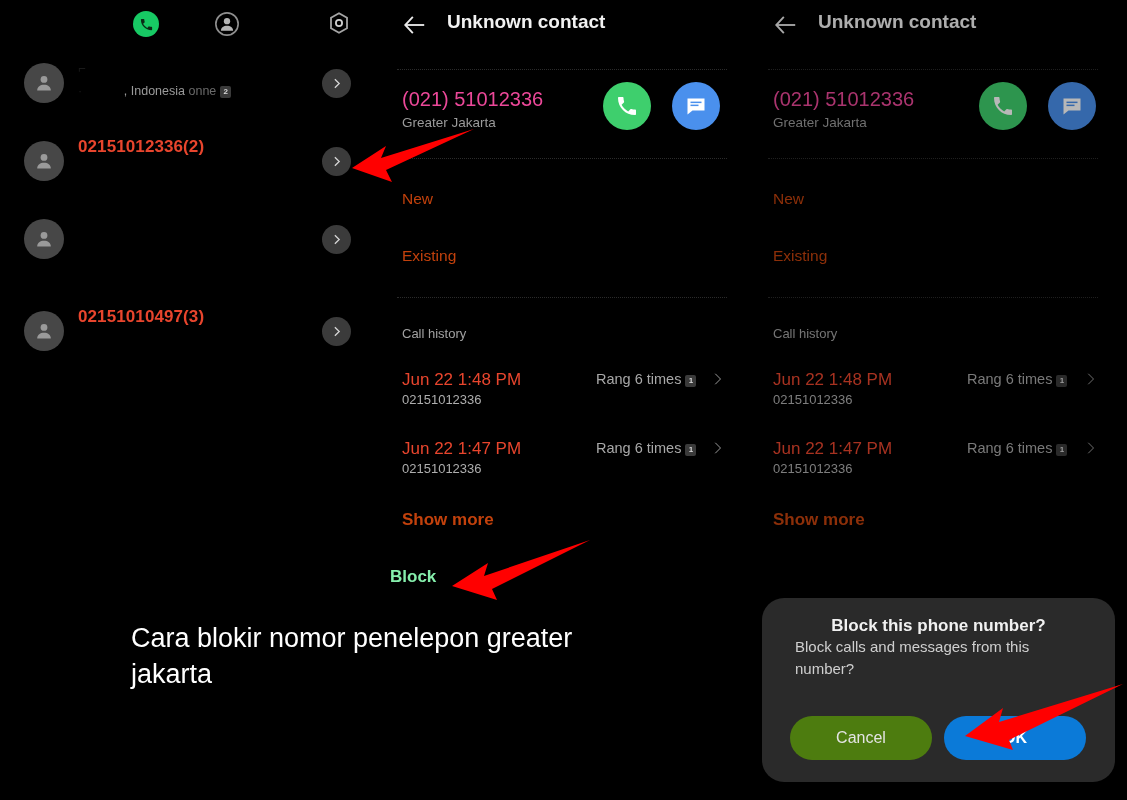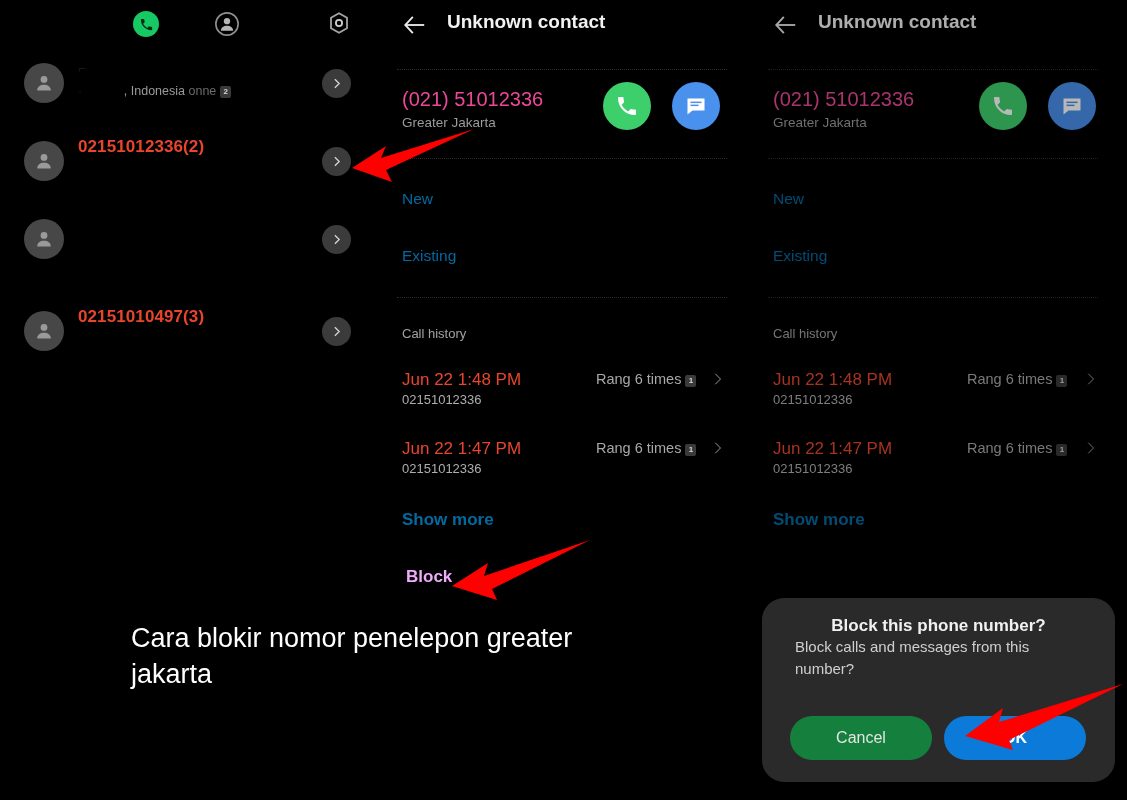--- a/index.html
+++ b/index.html
@@ -102,21 +102,21 @@
 
   .act-btn {
     position: absolute; width: 48px; height: 48px; border-radius: 50%;
     display:flex; align-items:center; justify-content:center;
   }
   .act-call { background: #3ecf6d; }
   .act-msg  { background: #4a90ed; }
   .act-btn svg { width: 24px; height: 24px; fill: #ffffff; }
 
   .link-blue {
-    position: absolute; left: 22px; font-size: 15.5px; color: #0369a1;
+    position: absolute; left: 22px; font-size: 15.5px; color: #c2410c;
     white-space: nowrap;
   }
   .link-blue.bold { font-weight: bold; font-size: 17px; }
 
   .section-label {
     position: absolute; left: 22px; font-size: 13px; color: #a2a2a2;
   }
 
   .hist-row { position: absolute; left: 0; width: 100%; height: 46px; }
   .hist-date {
@@ -128,21 +128,21 @@
     position: absolute; left: 22px; top: 22px;
     font-size: 13px; color: #aeaeae; line-height: 18px; white-space: nowrap;
   }
   .hist-right {
     position: absolute; top: 2px; font-size: 14.5px; color: #a8a8a8; white-space: nowrap;
   }
   .hist-chev { position: absolute; top: 3px; width: 14px; height: 14px; }
   .hist-chev svg { width: 14px; height: 14px; stroke:#9a9a9a; fill:none; stroke-width:1.7; }
 
   .block-link {
-    position: absolute; left: 26px; font-size: 17px; color: #f0abfc;
+    position: absolute; left: 10px; font-size: 17px; color: #86efac;
     font-weight: bold; white-space: nowrap;
   }
 
   
   #panel-right .dim-layer { filter: brightness(0.72); }
 
   
   #dialog {
     position: absolute; left: 762px; top: 598px;
     width: 353px; height: 184px; border-radius: 22px;
@@ -154,21 +154,21 @@
   }
   #dialog-msg {
     position: absolute; top: 38px; left: 33px; width: 286px;
     font-size: 15px; color: #cfcfcf; line-height: 22px;
   }
   .dlg-btn {
     position: absolute; bottom: 22px; height: 44px; border-radius: 22px;
     display:flex; align-items:center; justify-content:center;
     font-size: 16px;
   }
-  #btn-cancel { left: 28px; width: 142px; background: #15803d; color: #e4e4e4; }
+  #btn-cancel { left: 28px; width: 142px; background: #4d7c0f; color: #e4e4e4; }
   #btn-ok     { left: 182px; width: 142px; background: #0b7ad8; color: #ffffff; font-weight:bold; }
 
   
   .arrow { position: absolute; pointer-events: none; }
   #arrow-1 { left: 352px; top: 120px; width: 125px; height: 72px; }
   #arrow-2 { left: 452px; top: 538px; width: 140px; height: 62px; }
   #arrow-3 { left: 965px; top: 682px; width: 160px; height: 68px; }
 </style>
 </head>
 <body>

